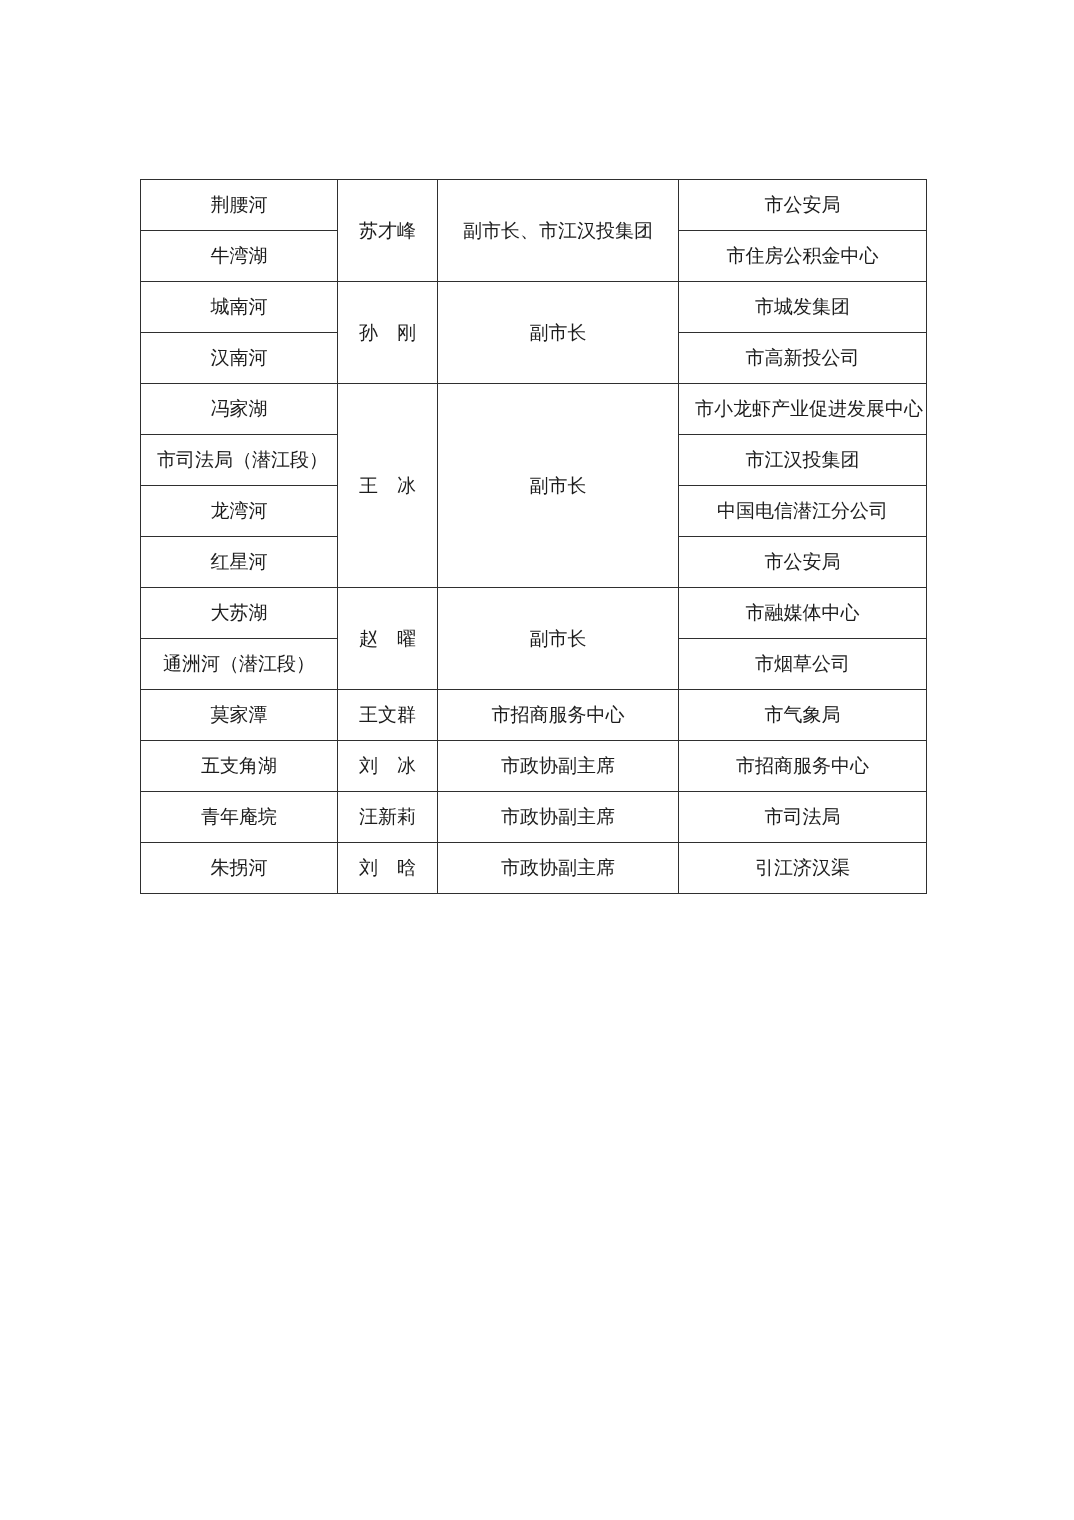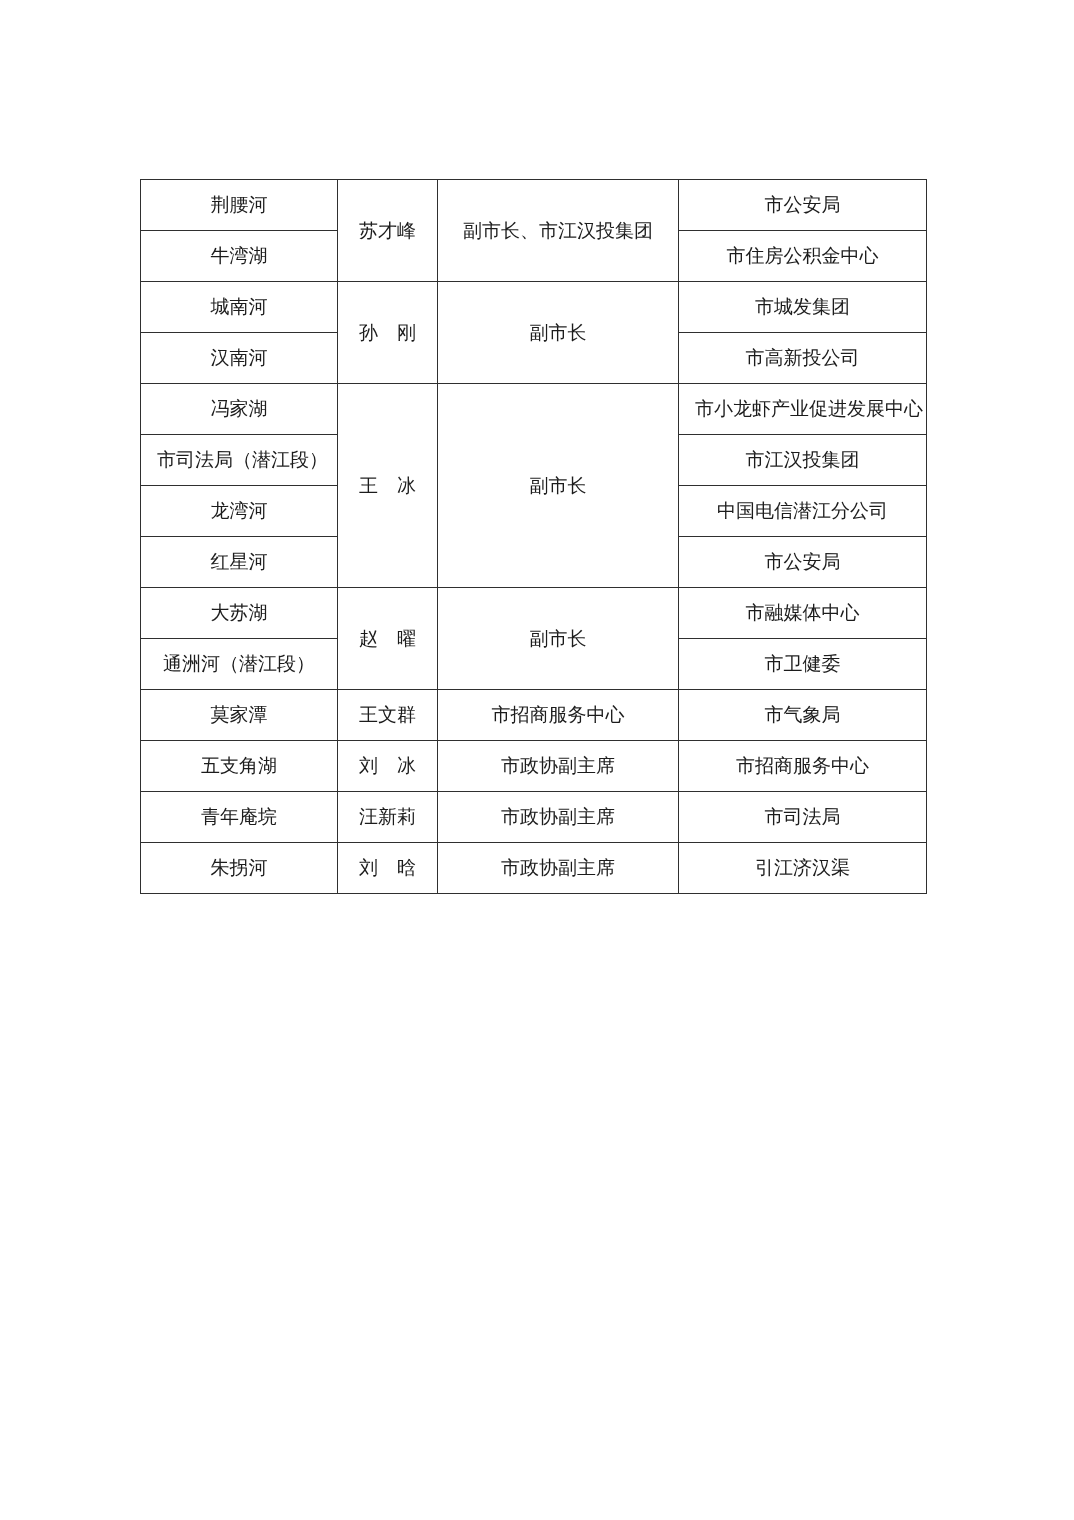--- a/index.html
+++ b/index.html
@@ -93,21 +93,21 @@
       </tr>
 
       <tr>
         <td>大苏湖</td>
         <td rowspan="2">赵　曜</td>
         <td rowspan="2">副市长</td>
         <td>市融媒体中心</td>
       </tr>
       <tr>
         <td>通洲河（潜江段）</td>
-        <td>市卫健委</td>
+        <td>市烟草公司</td>
       </tr>
 
       <tr>
         <td>莫家潭</td>
         <td>王文群</td>
         <td>市招商服务中心</td>
         <td>市气象局</td>
       </tr>
 
       <tr>

